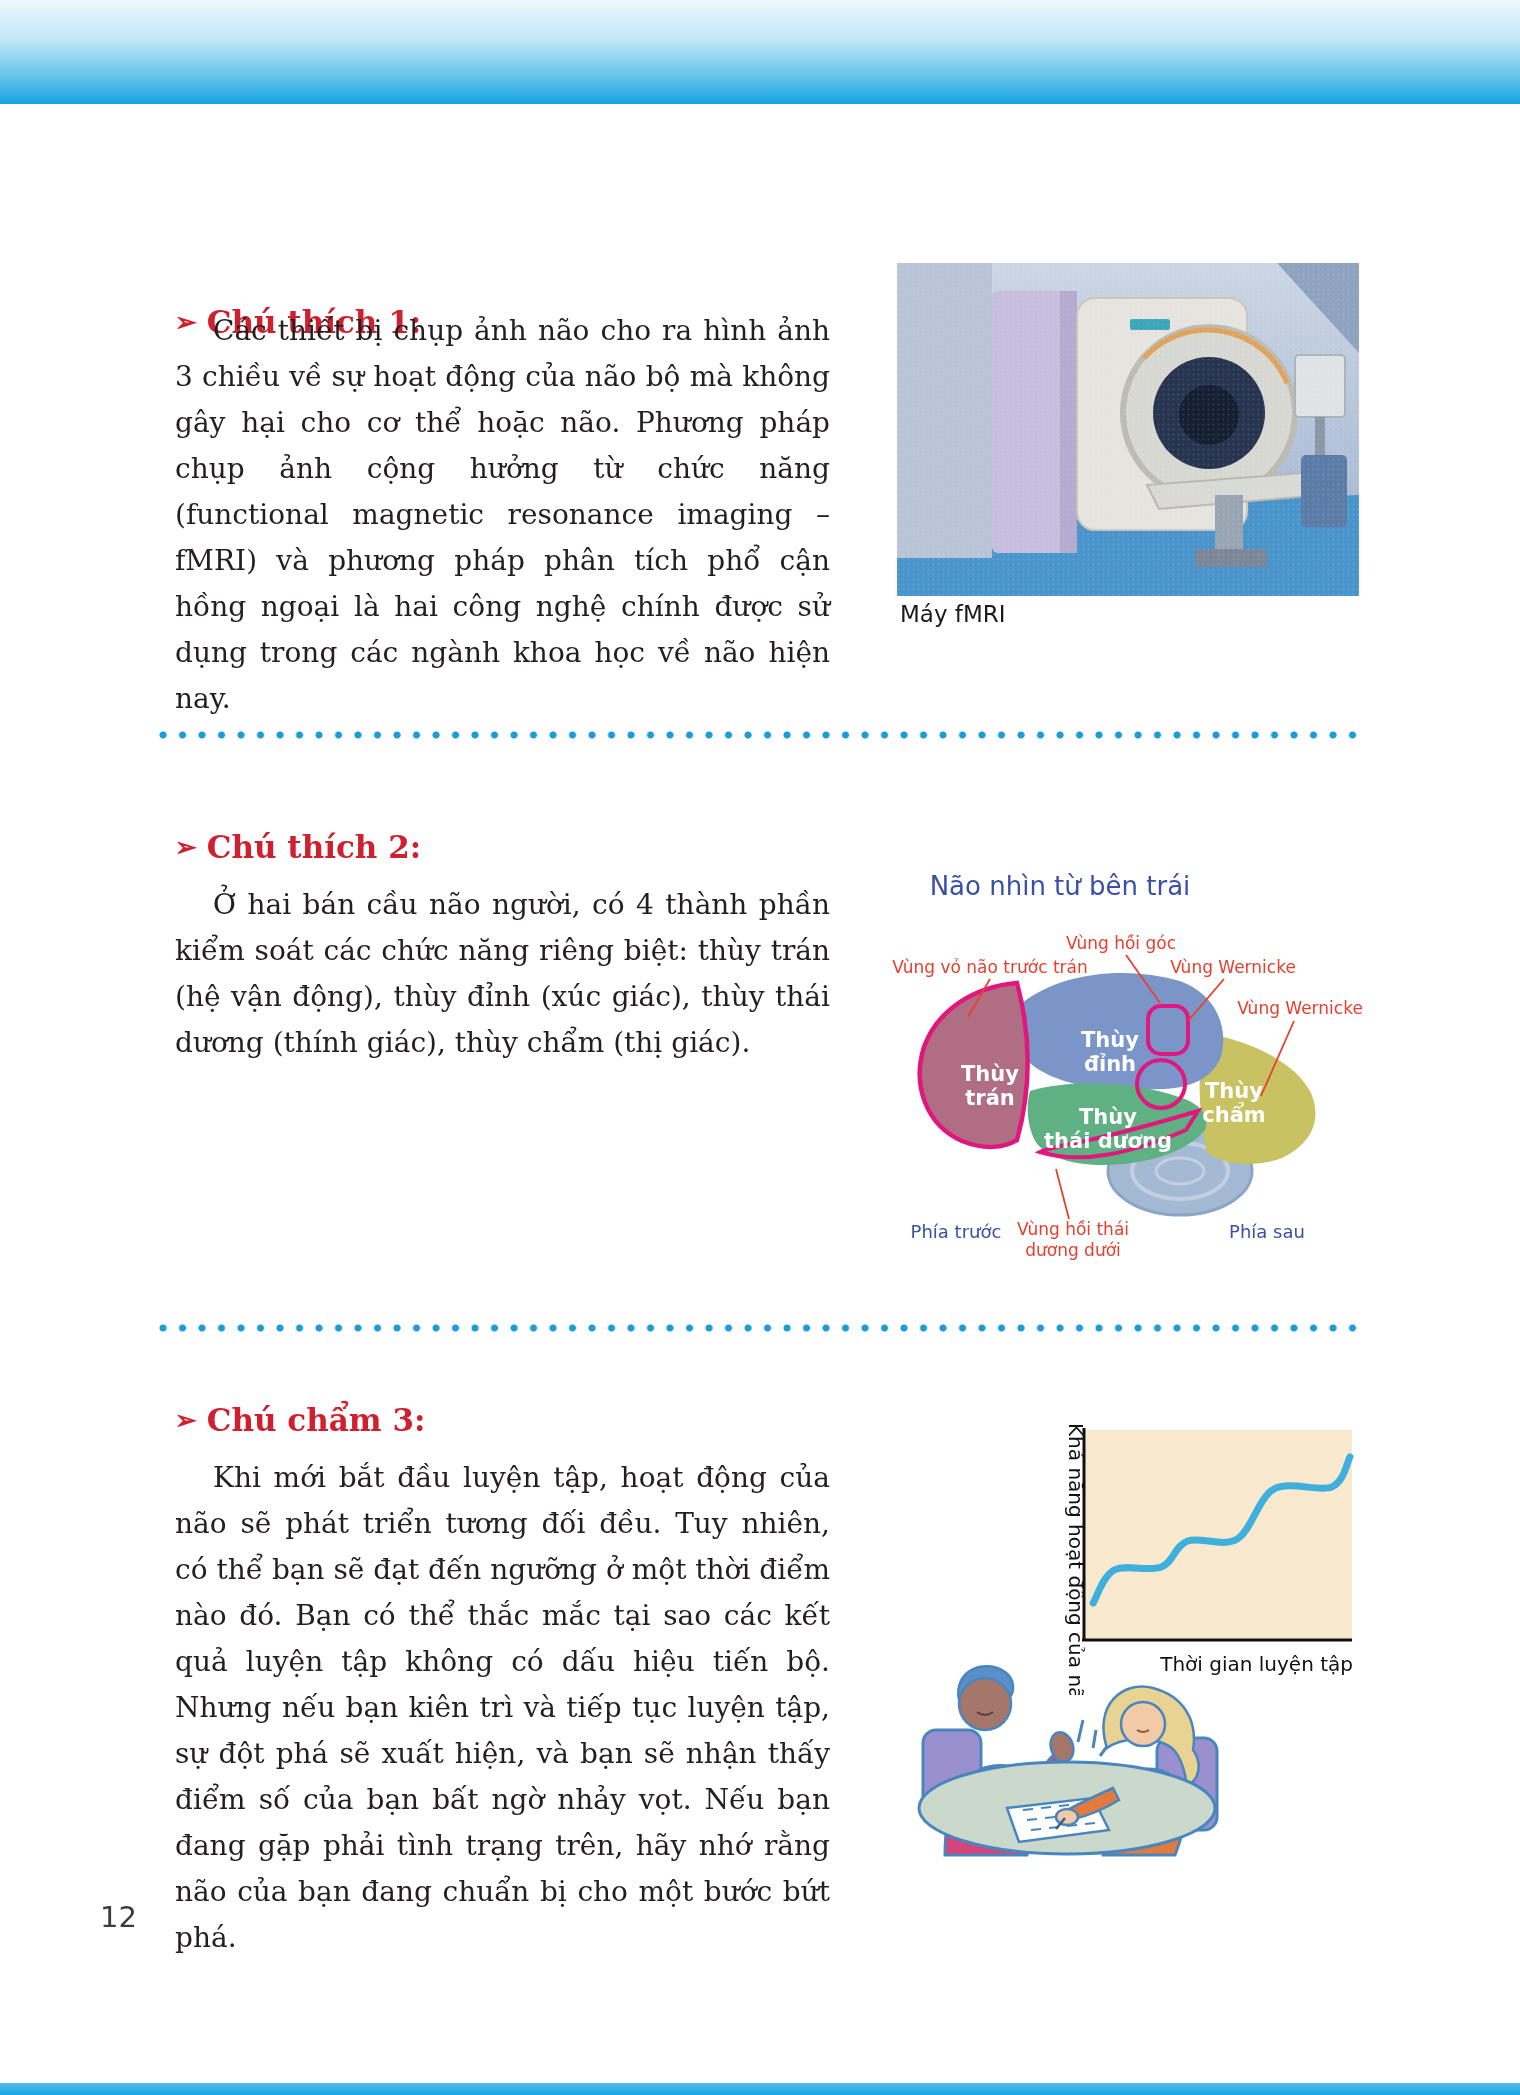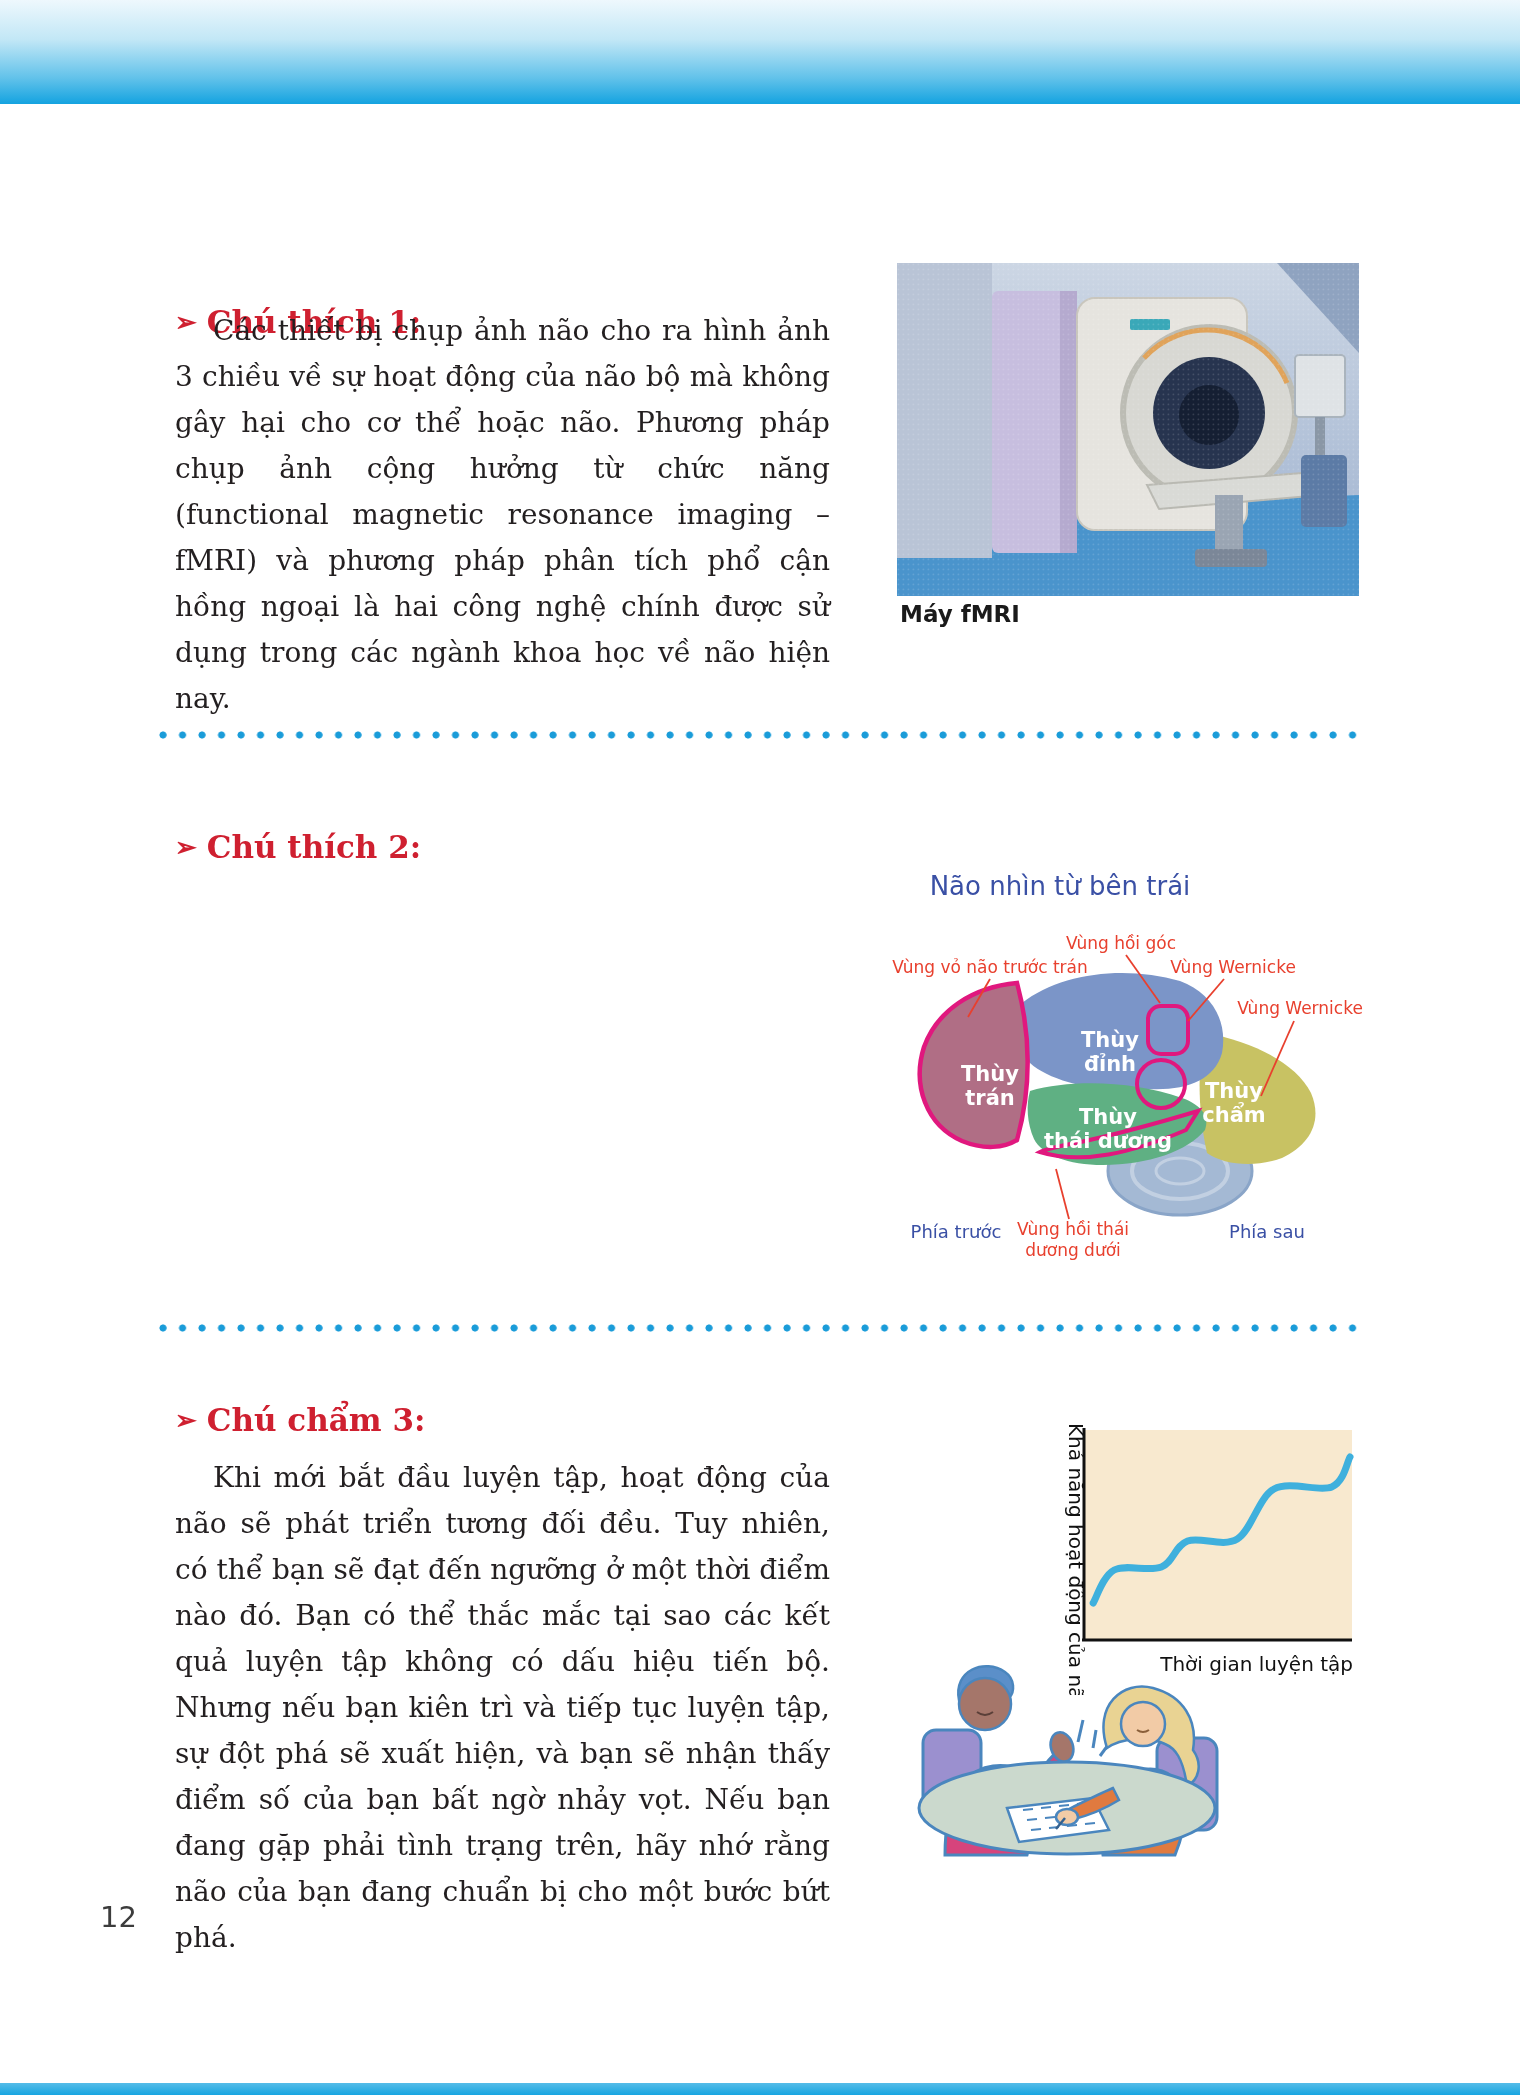--- a/index.html
+++ b/index.html
@@ -14,21 +14,21 @@
 
   .note-heading{font-size:31px;font-weight:bold;color:#cf2030;white-space:nowrap;}
   .note-heading .bullet{font-size:26px;margin-right:10px;position:relative;top:-2px;}
   .body-para{width:655px;font-size:28px;line-height:46px;text-align:justify;
     text-indent:38px;color:#231f20;}
 
   .dotted{width:1204px;height:10px;
     background-image:radial-gradient(circle at 5px 5px,#1a9cd9 3.2px,rgba(0,0,0,0) 3.9px);
     background-size:19.5px 10px;background-repeat:repeat-x;}
 
-  .caption{font-family:"DejaVu Sans",sans-serif;font-size:23px;color:#1a1a1a;font-weight:bold;}
+  .caption{font-family:"DejaVu Sans",sans-serif;font-size:23px;color:#1a1a1a;}
   .page-num{font-family:"DejaVu Sans",sans-serif;font-size:29px;color:#3c3c3c;}
 
   svg text{font-family:"DejaVu Sans",sans-serif;}
   .dg-title{font-size:26px;fill:#3a50a5;}
   .dg-red{font-size:17px;fill:#e8402e;}
   .dg-blue{font-size:18px;fill:#3a50a5;}
   .dg-lobe{font-size:21px;font-weight:bold;fill:#ffffff;}
   .gr-label{font-size:20px;fill:#111111;}
 </style>
 </head>
@@ -73,20 +73,21 @@
     <rect x="404" y="192" width="46" height="72" rx="5" fill="#5c7ba6"></rect>
     <rect x="0" y="0" width="462" height="333" fill="url(#ht)" opacity="0.28"></rect>
   </svg>
   <div class="abs caption" style="left:900px;top:601px;">Máy fMRI</div>
 
   <div class="abs dotted" style="left:158px;top:730px;"></div>
 
   <div class="abs note-heading" style="left:175px;top:829px;">
     <span class="bullet">➢</span><span>Chú thích 2:</span>
   </div>
+  <p class="abs body-para" style="left:175px;top:854px;">Ở hai bán cầu não người, có 4 thành phần kiểm soát các chức năng riêng biệt: thùy trán (hệ vận động), thùy đỉnh (xúc giác), thùy thái dương (thính giác), thùy chẩm (thị giác).</p>
 
   <svg class="abs" style="left:890px;top:853px;" width="490" height="420" viewBox="0 0 490 420">
     <text class="dg-title" x="170" y="42" text-anchor="middle">Não nhìn từ bên trái</text>
 
     <ellipse cx="290" cy="318" rx="72" ry="44" fill="#a4b9d4" stroke="#8aa5c8" stroke-width="3"></ellipse>
     <ellipse cx="290" cy="318" rx="48" ry="28" fill="none" stroke="#c2d0e2" stroke-width="4"></ellipse>
     <ellipse cx="290" cy="318" rx="24" ry="13" fill="none" stroke="#c2d0e2" stroke-width="3"></ellipse>
 
     <path d="M315,180 C362,188 406,210 421,240 C433,268 420,292 392,305 C365,315 334,312 317,300 C308,260 307,214 315,180 Z" fill="#c8c263"></path>
 

